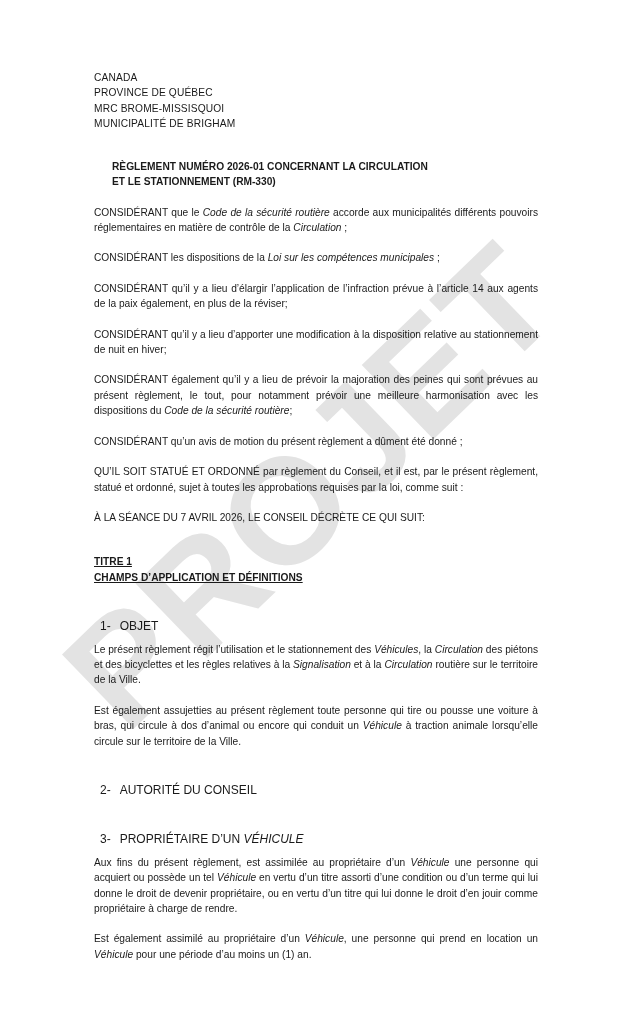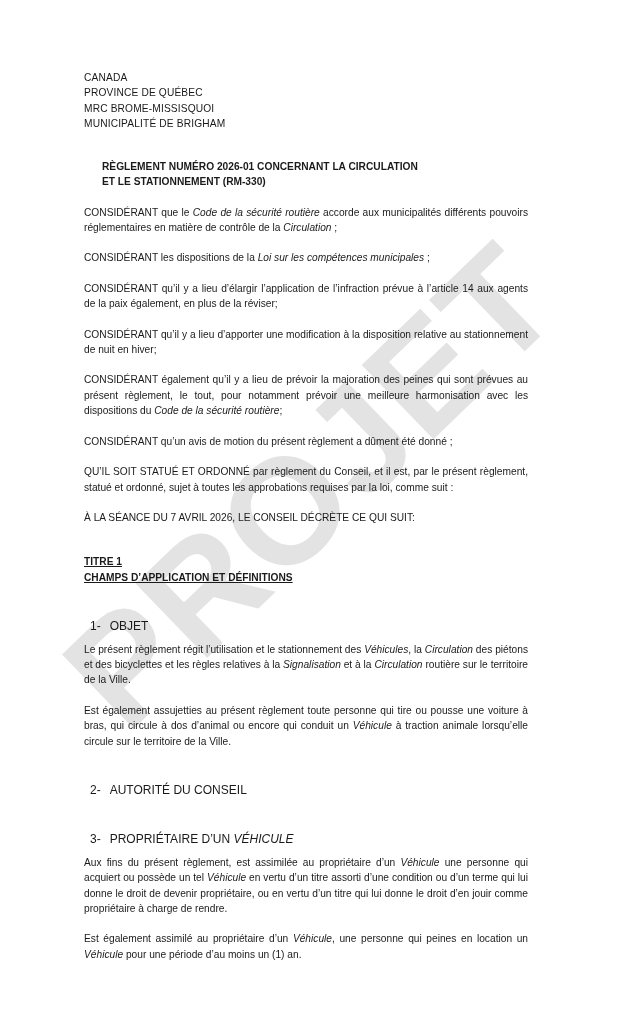--- a/index.html
+++ b/index.html
@@ -33,21 +33,21 @@
     color: #e3e3e3;
     white-space: nowrap;
     z-index: 0;
     user-select: none;
     pointer-events: none;
   }
 
   
   .content {
     position: absolute;
-    left: 84px;
+    left: 94px;
     top: 70px;
     width: 444px;
     z-index: 2;
   }
 
   .addr-block {
     font-size: 10.2px;
     line-height: 15.4px;
     letter-spacing: 0.15px;
   }
@@ -144,16 +144,16 @@
     <p class="para"><span>Est également assujetties au présent règlement toute personne qui tire ou pousse une voiture à bras, qui circule à dos d’animal ou encore qui conduit un </span><i>Véhicule</i><span> à traction animale lorsqu’elle circule sur le territoire de la Ville.</span></p>
 
 
     <div class="section-head"><span class="num">2-</span><span>AUTORITÉ DU CONSEIL</span></div>
 
 
     <div class="section-head"><span class="num">3-</span><span>PROPRIÉTAIRE D’UN </span><i>VÉHICULE</i></div>
 
     <p class="para"><span>Aux fins du présent règlement, est assimilée au propriétaire d’un </span><i>Véhicule</i><span> une personne qui acquiert ou possède un tel </span><i>Véhicule</i><span> en vertu d’un titre assorti d’une condition ou d’un terme qui lui donne le droit de devenir propriétaire, ou en vertu d’un titre qui lui donne le droit d’en jouir comme propriétaire à charge de rendre.</span></p>
 
-    <p class="para"><span>Est également assimilé au propriétaire d’un </span><i>Véhicule</i><span>, une personne qui peines en location un </span><i>Véhicule</i><span> pour une période d’au moins un (1) an.</span></p>
+    <p class="para"><span>Est également assimilé au propriétaire d’un </span><i>Véhicule</i><span>, une personne qui prend en location un </span><i>Véhicule</i><span> pour une période d’au moins un (1) an.</span></p>
 
   </div>
 </div>
 
 </body></html>

